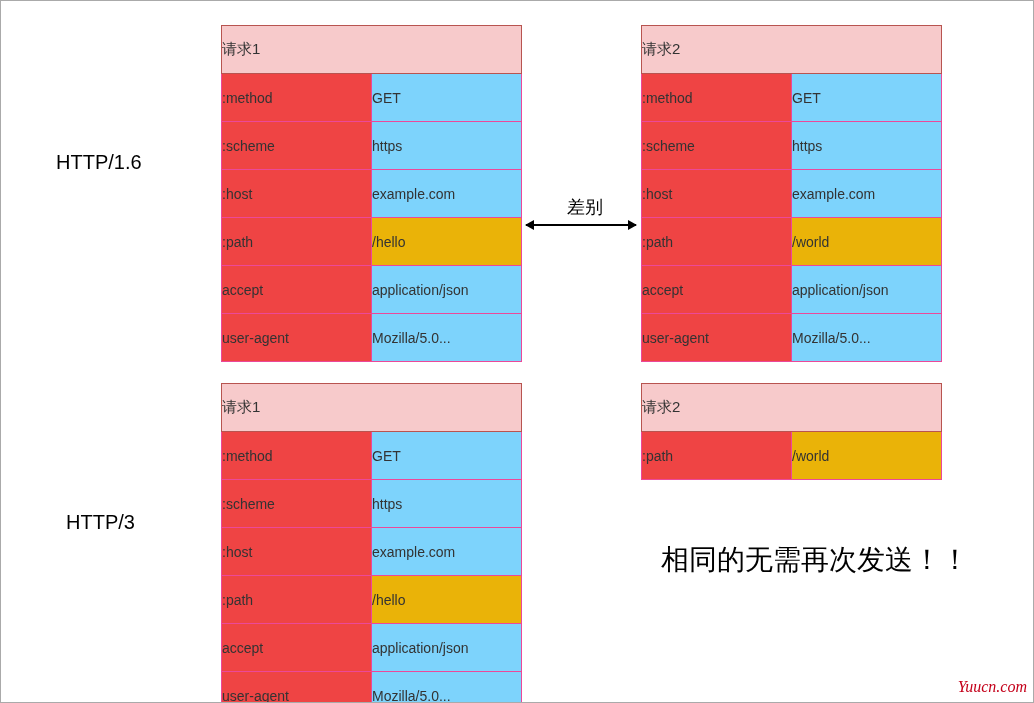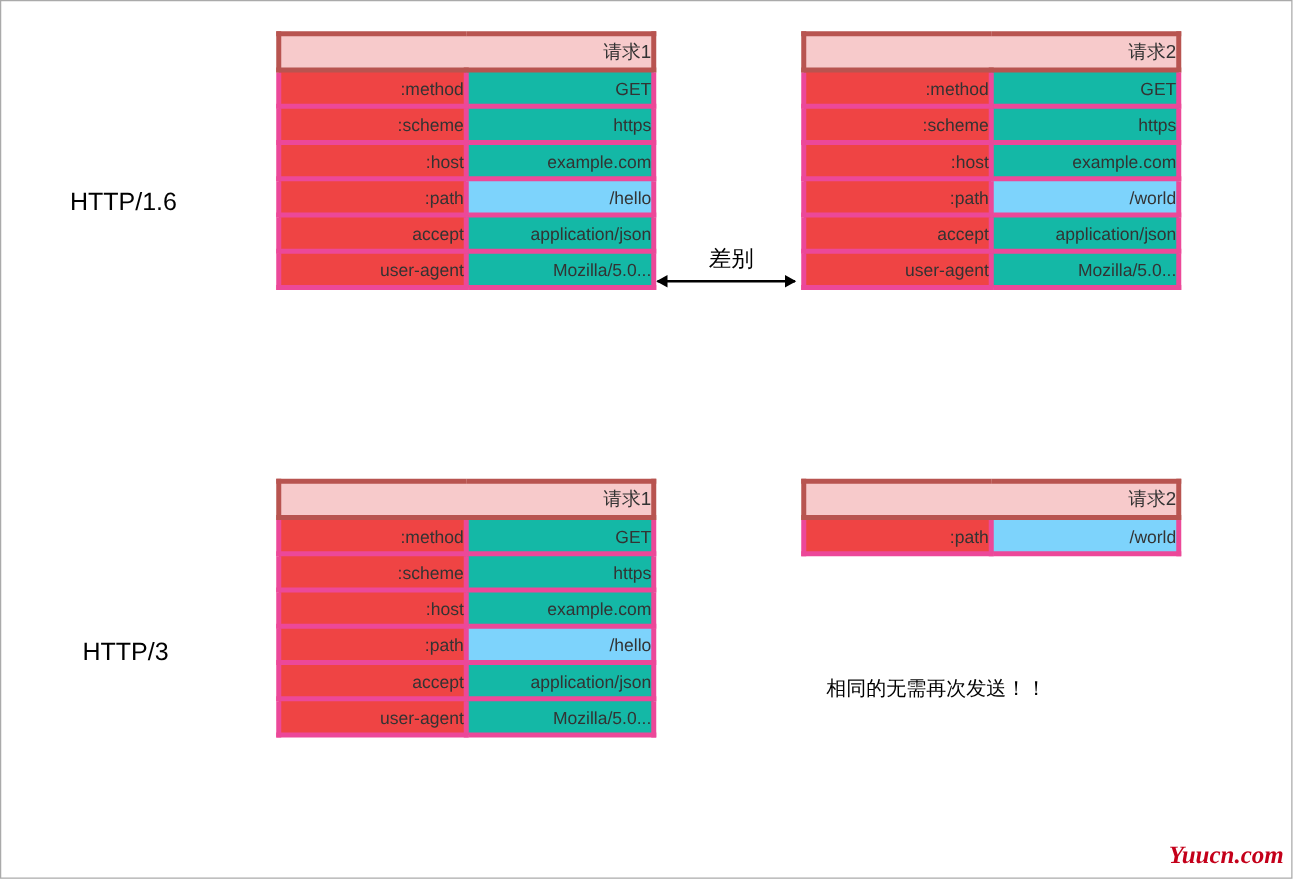--- a/index.html
+++ b/index.html
@@ -16,45 +16,45 @@
   .label {
     position: absolute;
     font-size: 20px;
     color: #000;
   }
   .table {
     position: absolute;
     border-collapse: collapse;
   }
   .table td, .table .hdr {
-    border: 4px solid #ec4899;
-    text-align: right;
+    border: 1px solid #ec4899;
+    text-align: left;
     vertical-align: middle;
-    height: 29px;
+    height: 48px;
     font-size: 14px;
   }
   .table .hdr {
     background: #f7cacb;
     border-color: #b85450;
     font-size: 15px;
   }
   .key {
     background: #ef4444;
     border-color: #7a99c6;
     color: #333;
     width: 150px;
   }
   .val {
-    background: #14b8a6;
+    background: #7dd3fc;
     border-color: #88b06e;
     color: #333;
     width: 150px;
   }
   .val-gray {
-    background: #7dd3fc;
+    background: #eab308;
     border-color: #666;
     color: #333;
     width: 150px;
   }
   .full-hdr { width: 300px; }
   .diff-label {
     position: absolute;
     font-size: 18px;
     color: #000;
   }
@@ -67,31 +67,31 @@
     content: '';
     position: absolute;
     width: 0; height: 0;
     border-top: 5px solid transparent;
     border-bottom: 5px solid transparent;
   }
   .arrow::before { left: -1px; top: -4px; border-right: 9px solid #000; }
   .arrow::after { right: -1px; top: -4px; border-left: 9px solid #000; }
   .note {
     position: absolute;
-    font-size: 16px;
+    font-size: 28px;
     color: #000;
   }
   .watermark {
     position: absolute;
     right: 6px;
     bottom: 6px;
     color: #c4001a;
-    font-size: 20px;
+    font-size: 16px;
     font-style: italic;
-    font-weight: bold;
+    font-weight: normal;
     font-family: Georgia, serif;
   }
 </style>
 </head>
 <body>
 
 <div class="label" style="left:55px; top:150px;">HTTP/1.6</div>
 <div class="label" style="left:65px; top:510px;">HTTP/3</div>
 
 <table class="table" style="left:220px; top:24px;">

